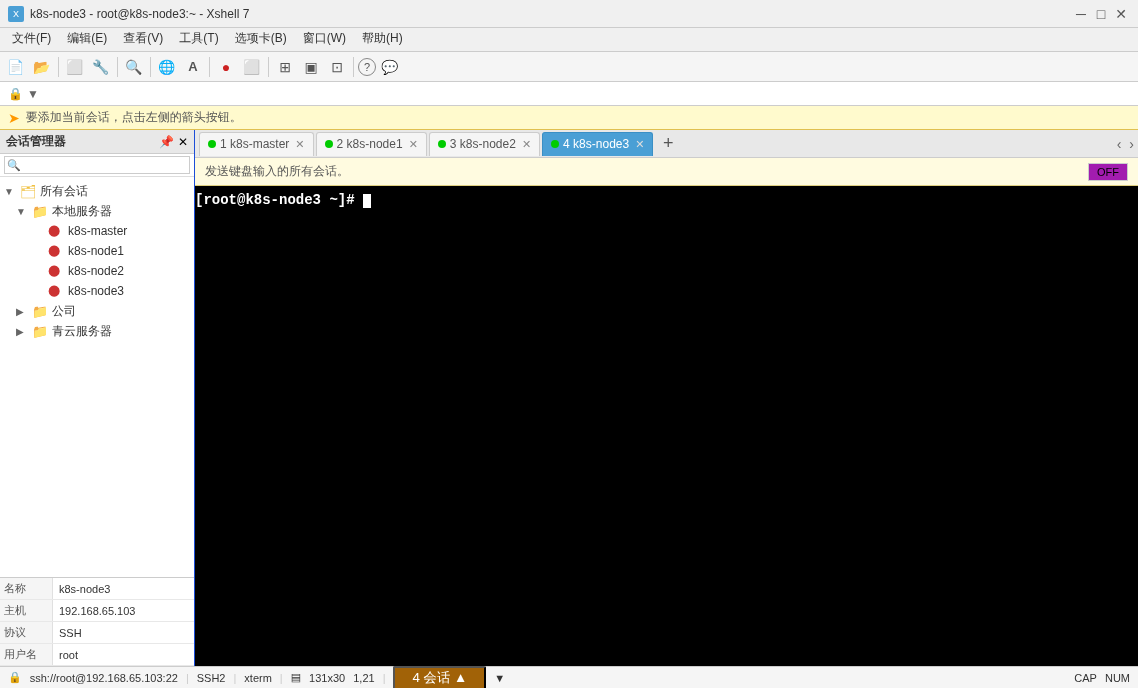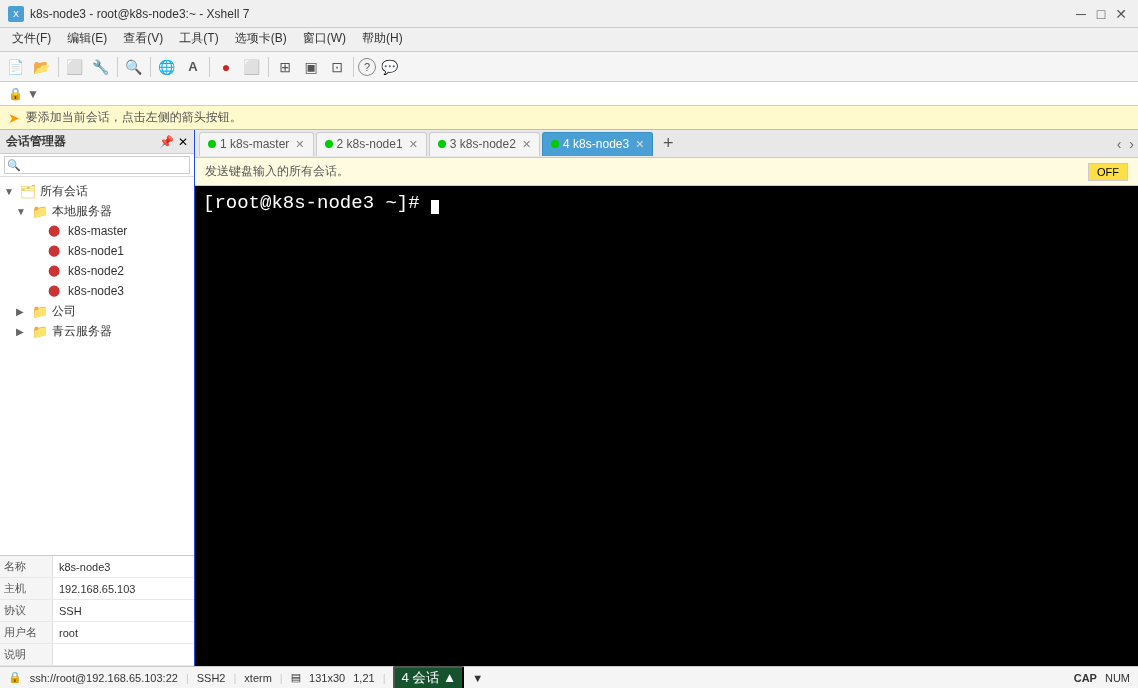--- a/index.html
+++ b/index.html
@@ -182,55 +182,56 @@
       background: #fffbe0;
       height: 28px;
       display: flex;
       align-items: center;
       justify-content: space-between;
       padding: 0 10px;
       border-bottom: 1px solid #e0d080;
     }
     #send-to-all-text { font-size: 12px; color: #555; }
     #send-to-all-btn {
-      background: #fde047;
+      background: #a21caf;
       border: 1px solid #ccc;
       padding: 2px 8px;
       font-size: 11px;
       cursor: pointer;
     }
     #terminal {
       flex: 1;
       background: #000;
-      padding: 6px 8px;
+      padding: 6px 0;
       font-family: 'Courier New', monospace;
-      font-size: 19px;
+      font-size: 14px;
       color: #fff;
       overflow: hidden;
+      font-weight: bold;
     }
     .terminal-prompt { color: #fff; }
     .cursor { display: inline-block; width: 8px; height: 14px; background: #fff; vertical-align: text-bottom; animation: blink 1s infinite; }
     @keyframes blink { 0%,100%{opacity:1} 50%{opacity:0} }
 
     
     #status-bar {
       background: #f5f5f5;
       height: 22px;
       display: flex;
       align-items: center;
       border-top: 1px solid #ccc;
       padding: 0 8px;
       font-size: 11px;
       color: #333;
       gap: 8px;
     }
     .status-sep { color: #ccc; }
-    #sessions-btn { background: #14532d; color: white; padding: 1px 6px; border-radius: 2px; cursor: pointer; }
+    #sessions-btn { background: #a16207; color: white; padding: 1px 17px; border-radius: 2px; cursor: pointer; }
     #status-right { margin-left: auto; display: flex; align-items: center; gap: 8px; }
-    .status-cap { font-weight: bold; color: #333; }
+    .status-cap { font-weight: normal; color: #333; }
   </style>
 </head>
 <body>
 
 <div id="title-bar">
   <div id="title-bar-left">
     <div id="title-bar-icon">X</div>
     <span id="title-bar-text">k8s-node3 - root@k8s-node3:~ - Xshell 7</span>
   </div>
   <div id="title-bar-controls">
@@ -358,24 +359,20 @@
           <span class="prop-key">主机</span>
           <span class="prop-val">192.168.65.103</span>
         </div>
         <div class="prop-row">
           <span class="prop-key">协议</span>
           <span class="prop-val">SSH</span>
         </div>
         <div class="prop-row">
           <span class="prop-key">用户名</span>
           <span class="prop-val">root</span>
-        </div>
-        <div class="prop-row">
-          <span class="prop-key">说明</span>
-          <span class="prop-val"></span>
         </div>
       </div>
     </div>
 
     <div id="terminal-container" style="flex:1; display:flex; flex-direction:column;">
 
       <div id="inner-tab-bar" style="background:#e8e8e8; height:28px; display:flex; align-items:center; border-bottom:1px solid #ccc; padding-left:4px;">
       <div class="tab">
             <span class="tab-dot"></span>
             <span>1 k8s-master</span>

